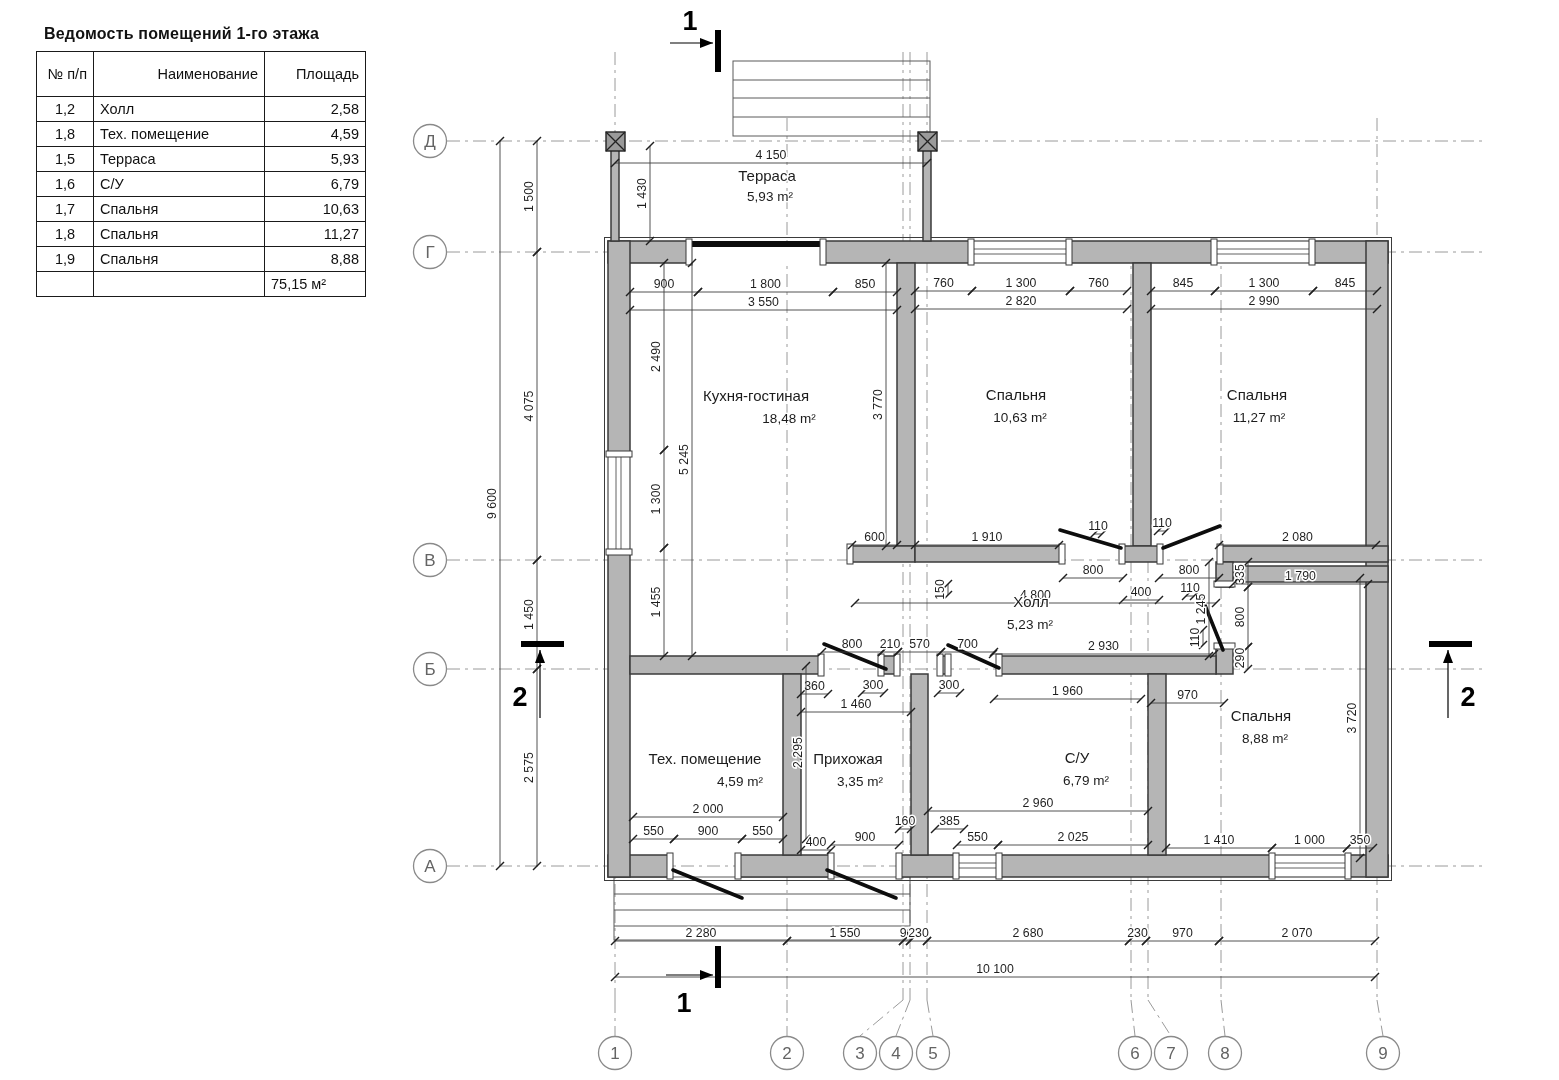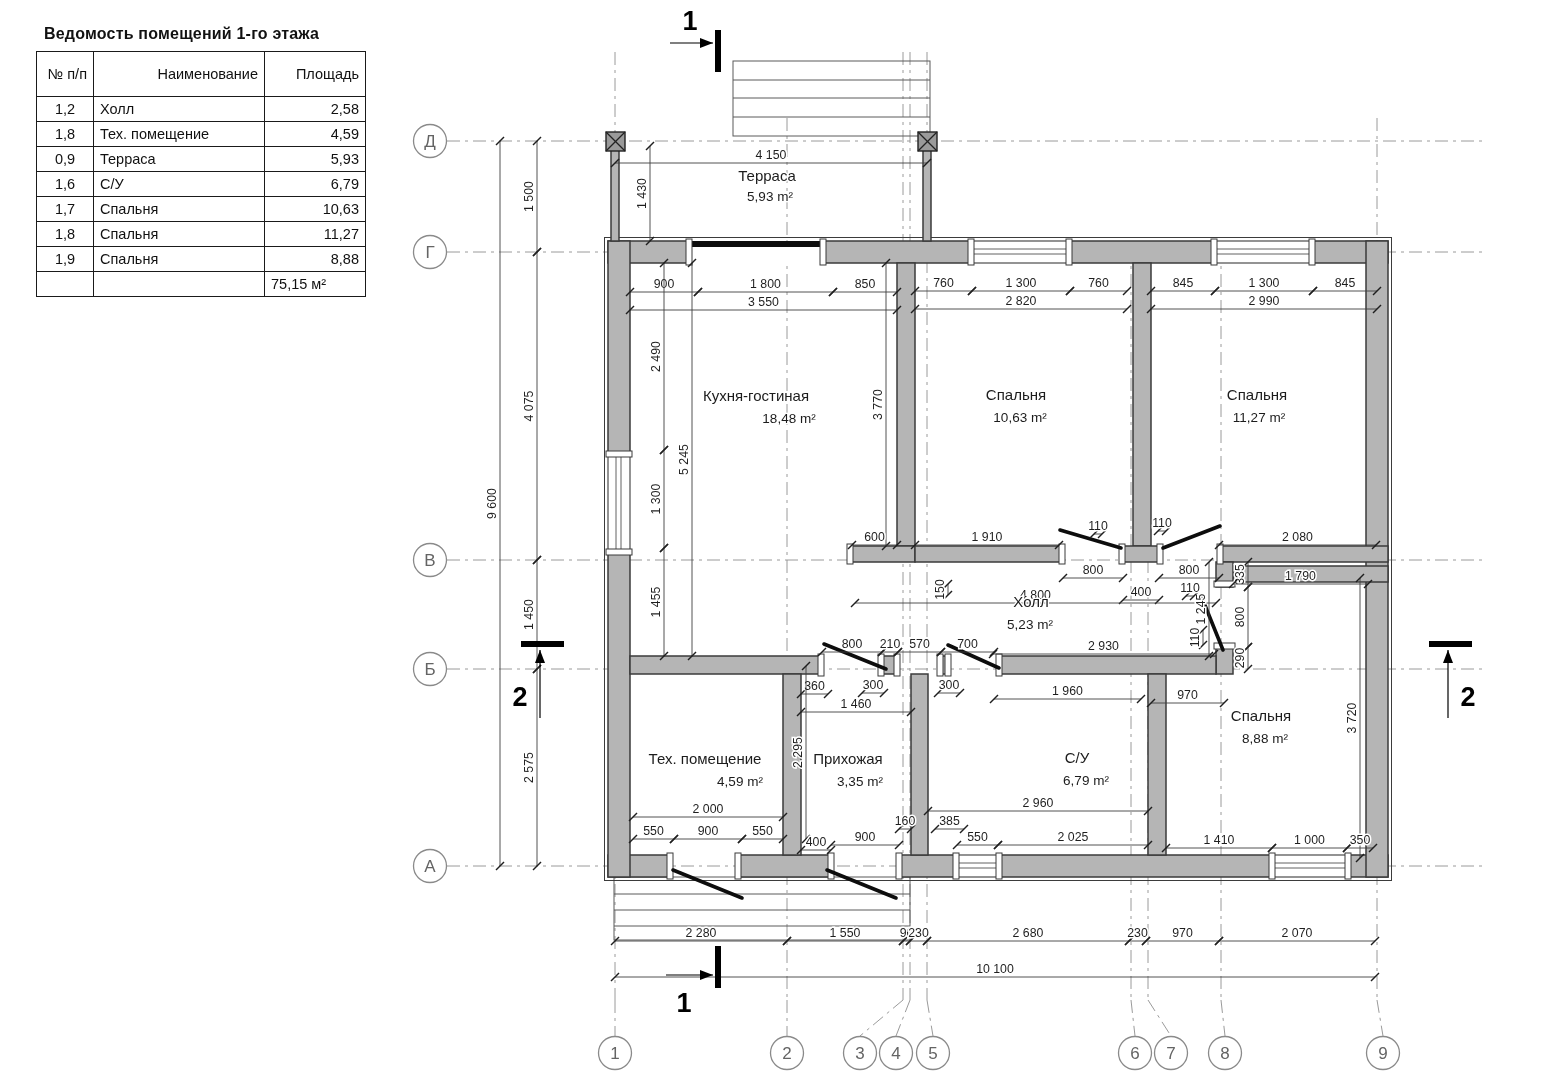--- a/index.html
+++ b/index.html
@@ -557,21 +557,21 @@
             <td class="num">1,2</td>
             <td class="name">Холл</td>
             <td class="area">2,58</td>
           </tr>
           <tr>
             <td class="num">1,8</td>
             <td class="name">Тех. помещение</td>
             <td class="area">4,59</td>
           </tr>
           <tr>
-            <td class="num">0,9</td>
+            <td class="num">1,5</td>
             <td class="name">Терраса</td>
             <td class="area">5,93</td>
           </tr>
           <tr>
             <td class="num">1,6</td>
             <td class="name">С/У</td>
             <td class="area">6,79</td>
           </tr>
           <tr>
             <td class="num">1,7</td>

